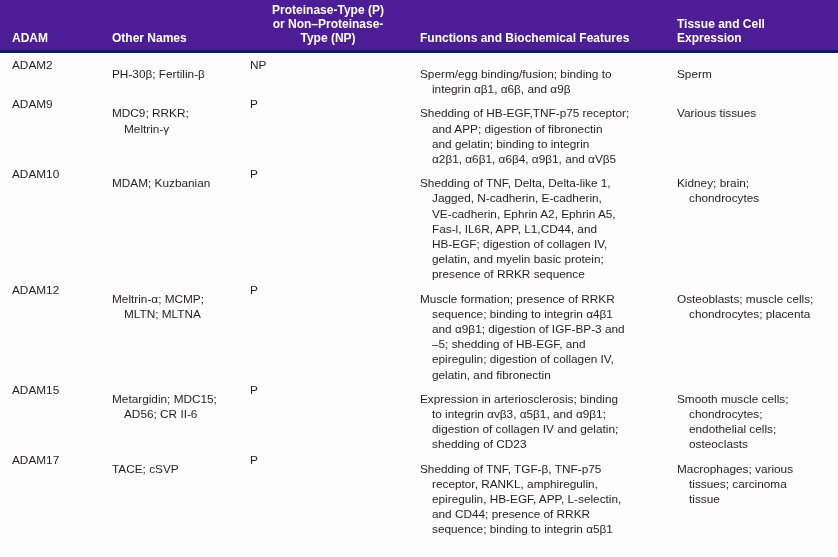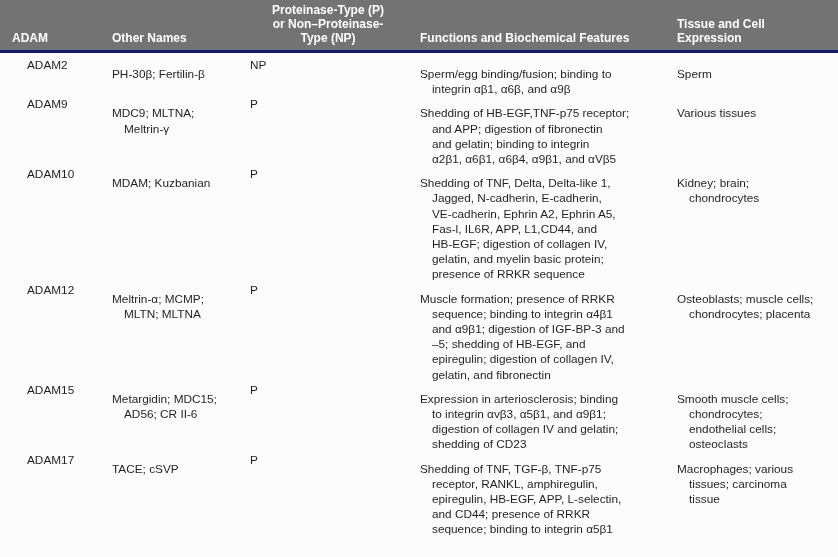--- a/index.html
+++ b/index.html
@@ -17,21 +17,21 @@
     table-layout: fixed;
     width: 838px;
   }
   col.c-adam   { width: 102px; }
   col.c-other  { width: 148px; }
   col.c-type   { width: 156px; }
   col.c-func   { width: 258px; }
   col.c-tissue { width: 174px; }
 
   thead th {
-    background: #737373;
+    background: #4c1d95;
     color: #ffffff;
     font-size: 12px;
     font-weight: bold;
     line-height: 14px;
     text-align: left;
     vertical-align: bottom;
     padding: 3px 0 5px 0;
     border-bottom: 3px solid #121b66;
     white-space: pre-line;
   }
@@ -41,21 +41,21 @@
   thead th.h-func   { padding-left: 14px; }
   thead th.h-tissue { padding-left: 13px; }
 
   tbody td {
     vertical-align: top;
     font-size: 11.8px;
     line-height: 15.2px;
     padding: 0;
   }
   tbody tr:first-child td { padding-top: 5px; }
-  td.b-adam   { padding-left: 27px; white-space: nowrap; }
+  td.b-adam   { padding-left: 12px; white-space: nowrap; }
   td.b-other  { padding-left: 10px; }
   td.b-type   { text-align: left; }
   td.b-func   { padding-left: 14px; }
   td.b-tissue { padding-left: 13px; }
   .hang {
     white-space: pre-line;
     padding-left: 12px;
     text-indent: -12px;
     margin-top: 9px;
   }
@@ -94,21 +94,21 @@
           <div class="hang">Sperm/egg binding/fusion; binding to
 integrin αβ1, α6β, and α9β</div>
         </td>
       <td class="b-tissue">
           <div class="hang">Sperm</div>
         </td>
     </tr>
     <tr>
       <td class="b-adam">ADAM9</td>
       <td class="b-other">
-          <div class="hang">MDC9; MLTNA;
+          <div class="hang">MDC9; RRKR;
 Meltrin-γ</div>
         </td>
       <td class="b-type">P</td>
       <td class="b-func">
           <div class="hang">Shedding of HB-EGF,TNF-p75 receptor;
 and APP; digestion of fibronectin
 and gelatin; binding to integrin
 α2β1, α6β1, α6β4, α9β1, and αVβ5</div>
         </td>
       <td class="b-tissue">

